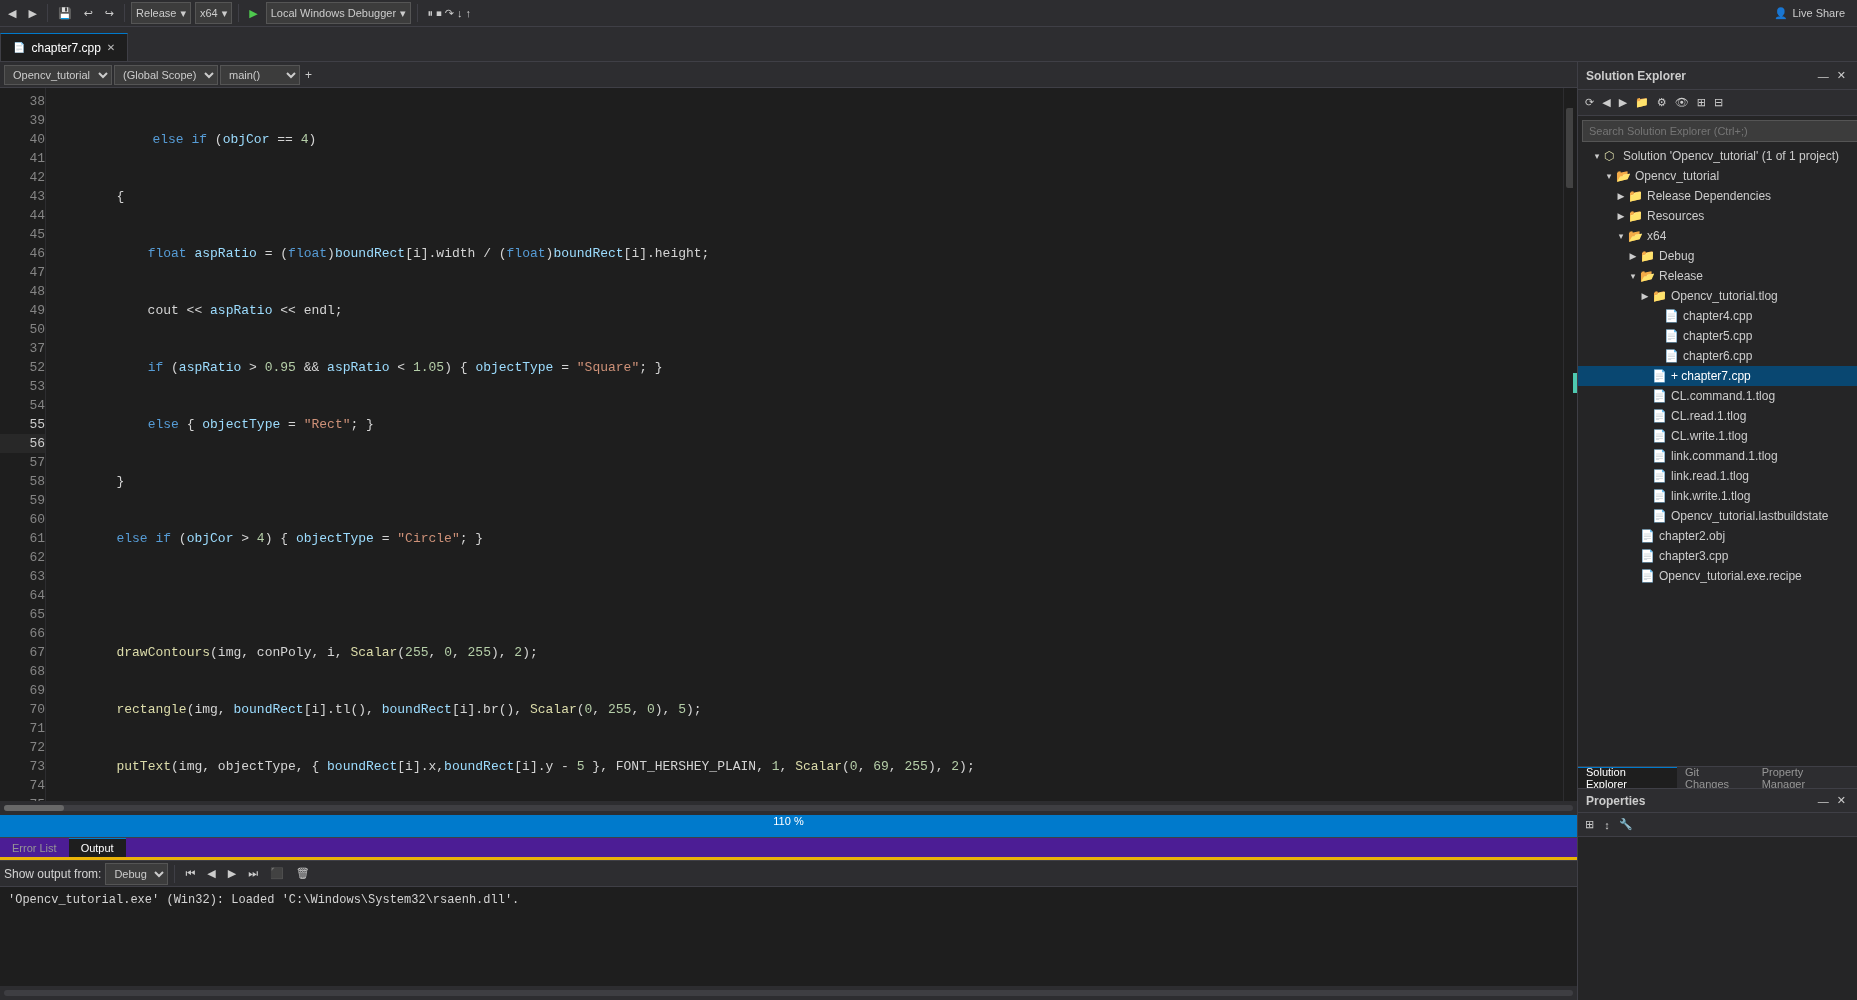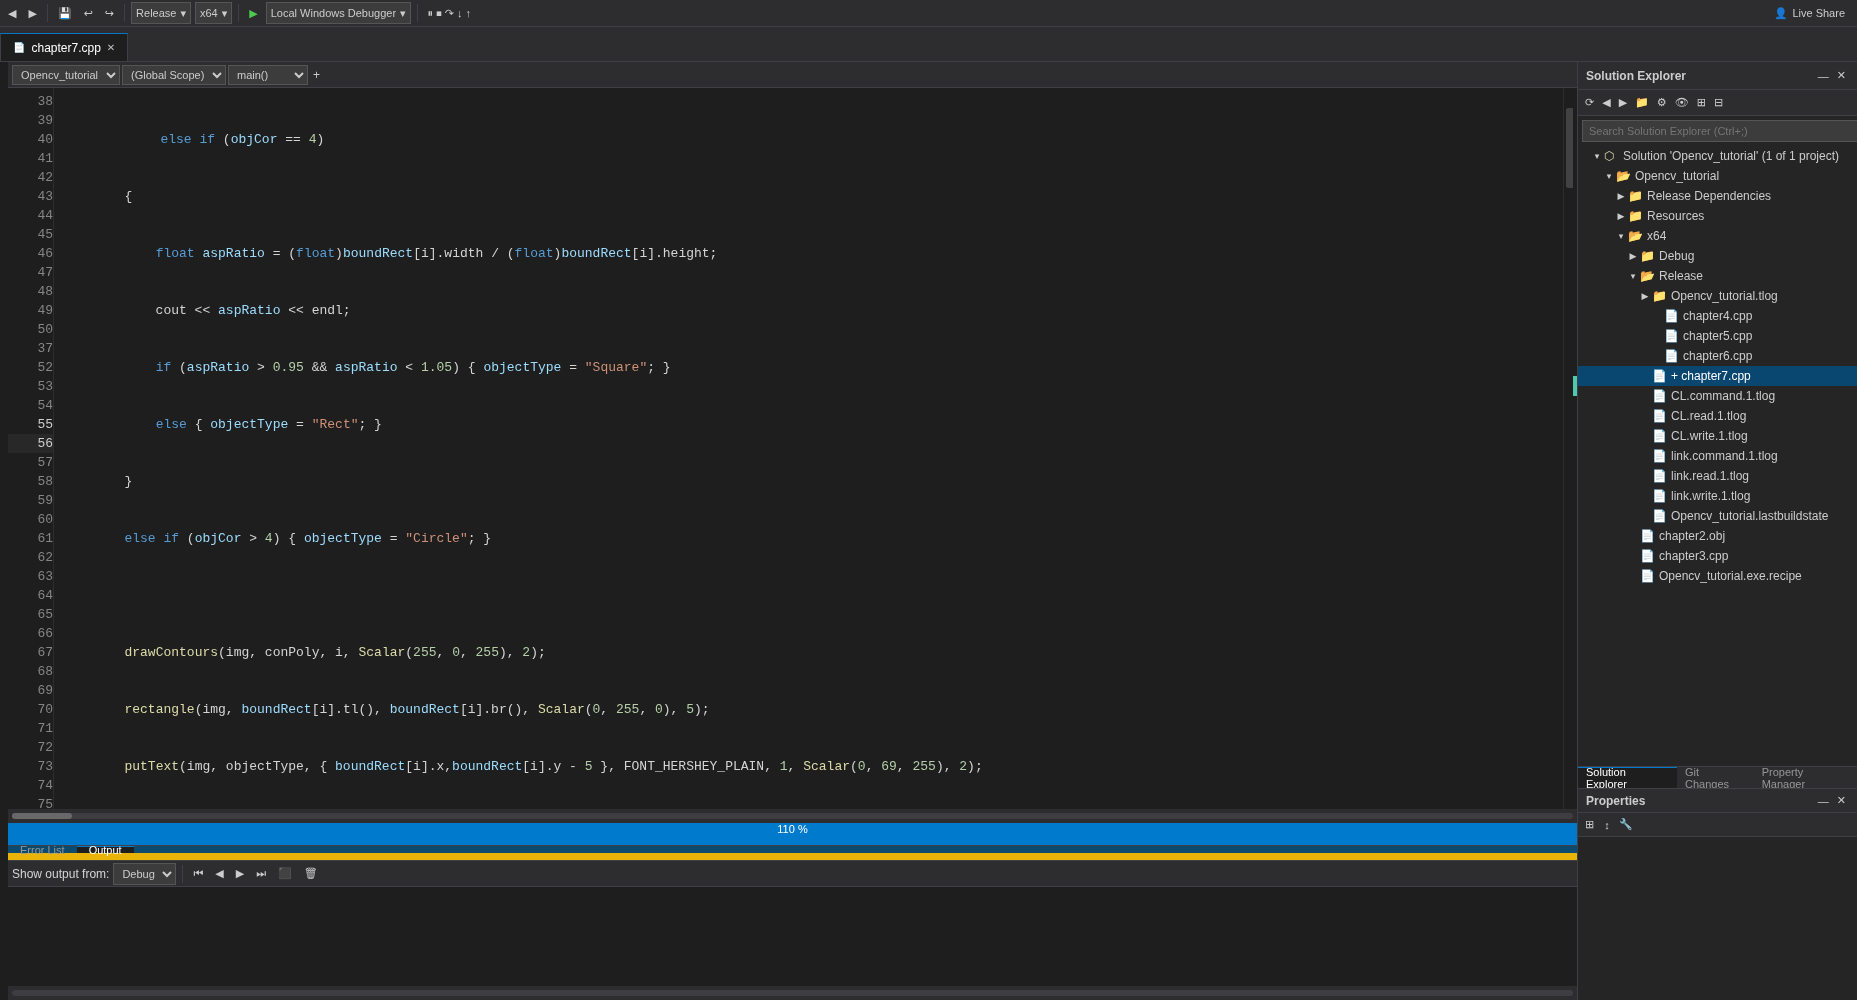--- a/index.html
+++ b/index.html
@@ -84,21 +84,20 @@
       border-top: 1px solid #007acc;
     }
     .tab-close { font-size: 10px; opacity: 0.7; cursor: pointer; }
     .tab-icon { color: #569cd6; font-size: 10px; }
 
     
     #workspace {
       display: flex;
       flex: 1;
       overflow: hidden;
-      margin-left: 8px;
     }
 
     
     #editor-panel {
       flex: 1;
       display: flex;
       flex-direction: column;
       overflow: hidden;
     }
 
@@ -344,24 +343,24 @@
     #output-content {
       flex: 1;
       font-family: 'Consolas', 'Courier New', monospace;
       font-size: 12px;
       line-height: 18px;
       padding: 4px 8px;
       color: #d4d4d4;
       overflow: hidden;
     }
     #output-tabs {
-      background: #0c4a6e;
-      display: flex;
-      height: 14px;
-      border-bottom: 7px solid #eab308;
+      background: #4c1d95;
+      display: flex;
+      height: 22px;
+      border-bottom: 3px solid #eab308;
     }
     .output-tab {
       padding: 2px 12px;
       font-size: 11px;
       color: #969696;
       cursor: pointer;
       display: flex;
       align-items: center;
       height: 100%;
     }
@@ -584,20 +583,21 @@
             </select>
             <span class="toolbar-separator"></span>
             <button class="toolbar-btn">⏮</button>
             <button class="toolbar-btn">◀</button>
             <button class="toolbar-btn">▶</button>
             <button class="toolbar-btn">⏭</button>
             <button class="toolbar-btn">⬛</button>
             <button class="toolbar-btn">🗑</button>
           </div>
           <div id="output-content">
+            <div>'Opencv_tutorial.exe' (Win32): Loaded 'C:\Windows\System32\rsaenh.dll'.</div>
           </div>
 
           <div style="position:relative;height:14px;background:#2d2d30;display:flex;align-items:center;padding:0 4px;">
             <div style="flex:1;height:6px;background:#3e3e42;border-radius:3px;"></div>
           </div>
         </div>
       </div>
     </div>
 
     <div id="right-panel">

